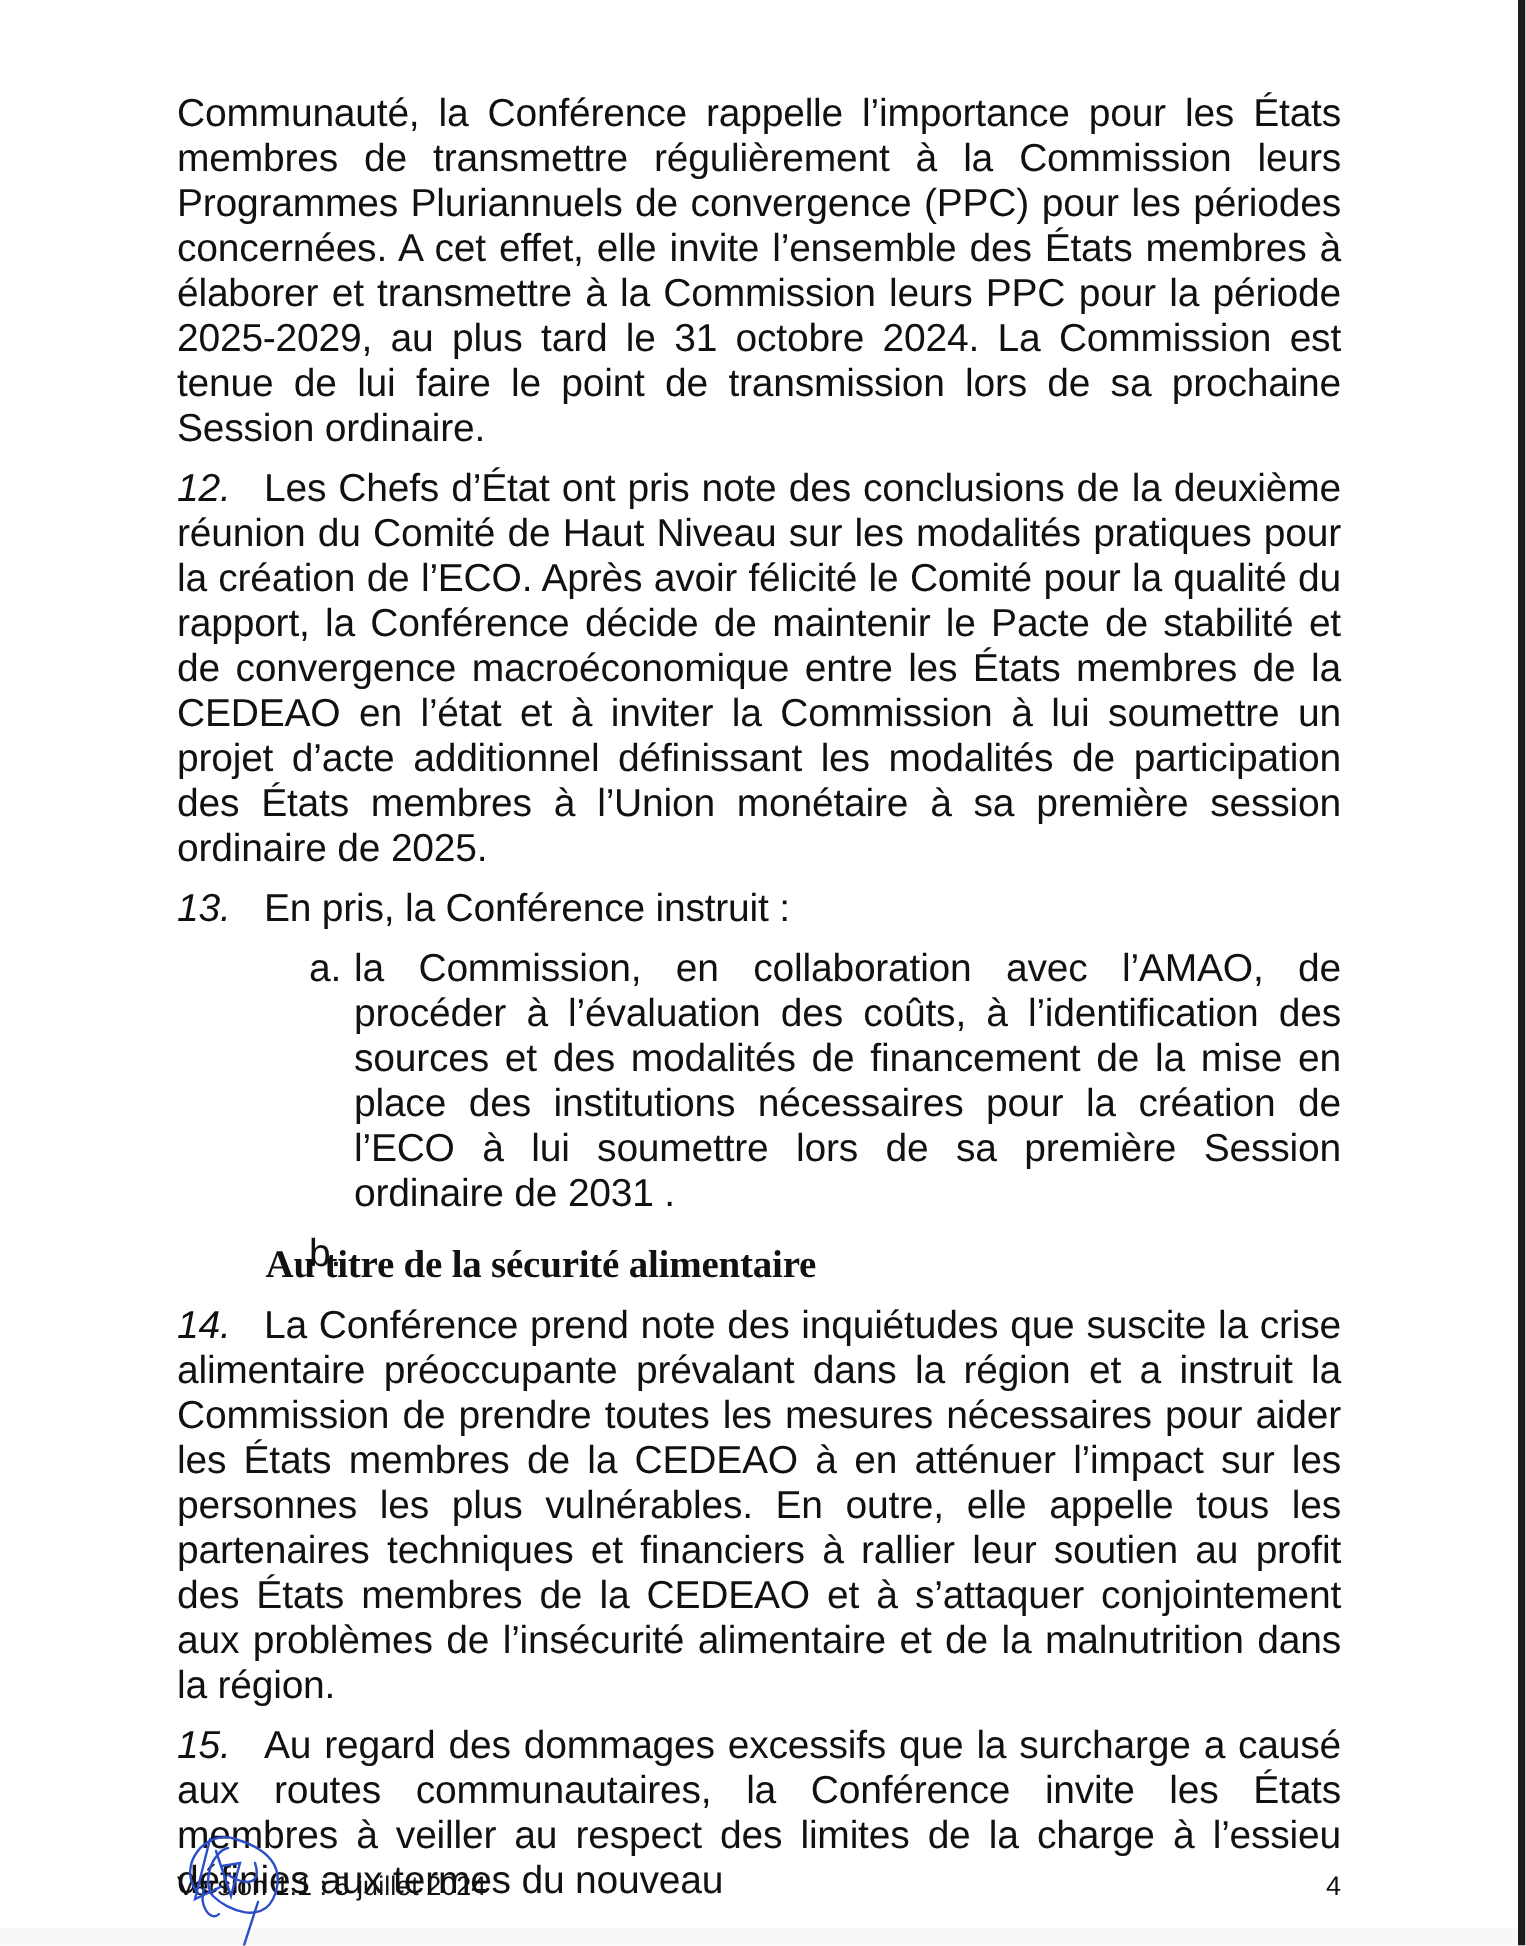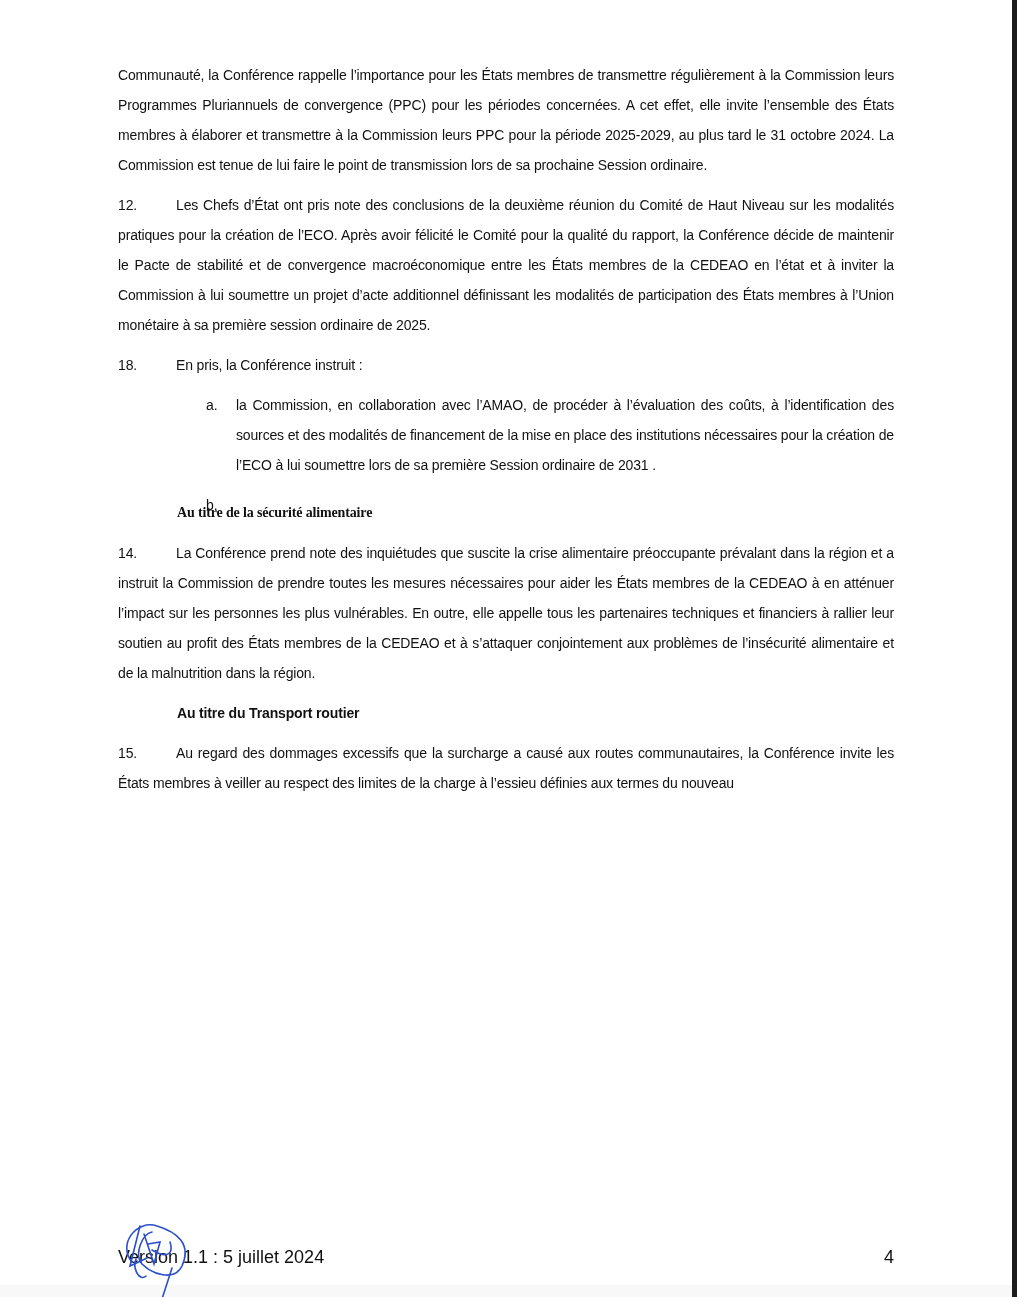--- a/index.html
+++ b/index.html
@@ -4,24 +4,24 @@
   <style>
     html, body { margin: 0; padding: 0; }
     body {
       width: 1017px; height: 1297px; background: #ffffff; position: relative; overflow: hidden;
       font-family: "Liberation Sans", sans-serif; color: #111111;
     }
     .right-bar { position: absolute; top: 0; right: 0; width: 5px; height: 1297px; background: #1c1c1c; }
     .bottom-band { position: absolute; left: 0; right: 5px; bottom: 0; height: 12px; background: #f8f8f8; }
     .page {
       position: absolute; left: 118px; top: 60px; width: 776px;
-      font-size: 14px; line-height: 30px; letter-spacing: -0.15px;
+      font-size: 26px; line-height: 30px; letter-spacing: -0.15px;
     }
     .para { margin: 0 0 10px 0; text-align: justify; }
-    .num { display: inline-block; width: 58px; }
+    .num { display: inline-block; width: 58px; font-style: italic; }
     .sub-list { margin: 0 0 10px 0; padding: 0; list-style: none; }
     .sub-item { position: relative; padding-left: 118px; text-align: justify; margin-bottom: 10px; }
     .sub-letter { position: absolute; left: 88px; top: 0; }
     .heading { font-weight: bold; padding-left: 59px; margin: 18px 0 10px 0; }
     .heading.tight { margin-top: 0; }
     .footer-version { position: absolute; left: 118px; top: 1247px; font-size: 18px; color: #111; }
     .footer-page { position: absolute; left: 884px; top: 1247px; font-size: 18px; color: #111; }
     .signature { position: absolute; left: 112px; top: 1214px; width: 90px; height: 85px; }
   </style>
 </head>
@@ -33,40 +33,39 @@
 <div class="page">
   <p class="para">
     <span>Communauté, la Conférence rappelle l’importance pour les États membres de transmettre régulièrement à la Commission leurs Programmes Pluriannuels de convergence (PPC) pour les périodes concernées. A cet effet, elle invite l’ensemble des États membres à élaborer et transmettre à la Commission leurs PPC pour la période 2025-2029, au plus tard le 31 octobre 2024. La Commission est tenue de lui faire le point de transmission lors de sa prochaine Session ordinaire.</span>
   </p>
 
   <p class="para">
     <span class="num">12.</span><span>Les Chefs d’État ont pris note des conclusions de la deuxième réunion du Comité de Haut Niveau sur les modalités pratiques pour la création de l’ECO. Après avoir félicité le Comité pour la qualité du rapport, la Conférence décide de maintenir le Pacte de stabilité et de convergence macroéconomique entre les États membres de la CEDEAO en l’état et à inviter la Commission à lui soumettre un projet d’acte additionnel définissant les modalités de participation des États membres à l’Union monétaire à sa première session ordinaire de 2025.</span>
   </p>
 
   <p class="para">
-    <span class="num">18.</span><span>En pris, la Conférence instruit :</span>
+    <span class="num">13.</span><span>En pris, la Conférence instruit :</span>
   </p>
 
   <ul class="sub-list">
     <li class="sub-item">
       <span class="sub-letter">a.</span>
       <span>la Commission, en collaboration avec l’AMAO, de procéder à l’évaluation des coûts, à l’identification des sources et des modalités de financement de la mise en place des institutions nécessaires pour la création de l’ECO à lui soumettre lors de sa première Session ordinaire de 2031 .</span>
     </li>
     <li class="sub-item">
       <span class="sub-letter">b.</span>
     </li>
   </ul>
 
   <div class="heading" style="font-family:Liberation Serif, serif;">Au titre de la sécurité alimentaire</div>
 
   <p class="para">
     <span class="num">14.</span><span>La Conférence prend note des inquiétudes que suscite la crise alimentaire préoccupante prévalant dans la région et a instruit la Commission de prendre toutes les mesures nécessaires pour aider les États membres de la CEDEAO à en atténuer l’impact sur les personnes les plus vulnérables. En outre, elle appelle tous les partenaires techniques et financiers à rallier leur soutien au profit des États membres de la CEDEAO et à s’attaquer conjointement aux problèmes de l’insécurité alimentaire et de la malnutrition dans la région.</span>
   </p>
 
-  <div class="heading tight">Au titre du Transport routier</div>
 
   <p class="para">
     <span class="num">15.</span><span>Au regard des dommages excessifs que la surcharge a causé aux routes communautaires, la Conférence invite les États membres à veiller au respect des limites de la charge à l’essieu définies aux termes du nouveau</span>
   </p>
 </div>
 
 <div class="footer-version">Version 1.1 : 5 juillet 2024</div>
 <div class="footer-page">4</div>
 
 <svg class="signature" viewBox="0 0 90 85" fill="none" stroke="#2a4fc9" stroke-width="1.6" stroke-linecap="round">

